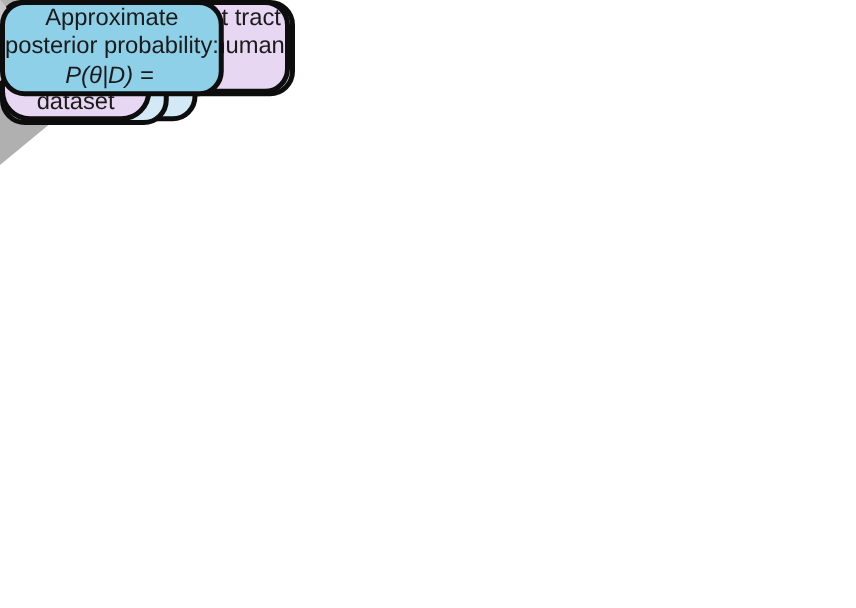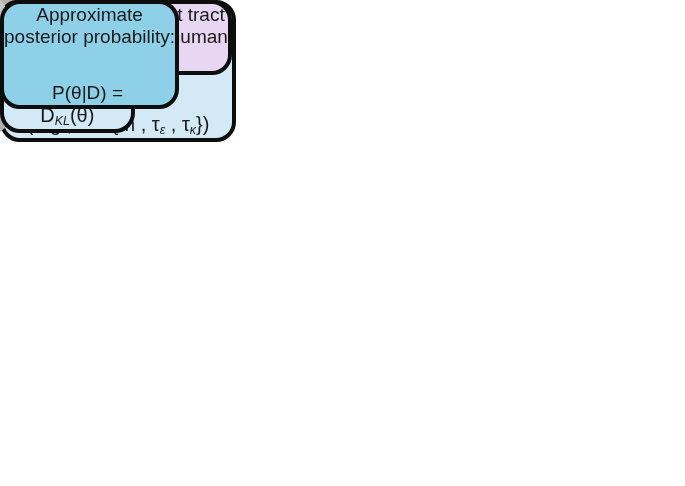--- a/index.html
+++ b/index.html
@@ -5,27 +5,27 @@
   * { margin:0; padding:0; box-sizing:border-box; }
   html,body { background:#ffffff; }
   body { font-family:"Liberation Sans","DejaVu Sans",sans-serif; color:#1a1a1a; }
   #stage {
     position:relative; width:685px; height:486px; background:#ffffff;
     overflow:hidden;
   }
   .node {
     position:absolute; border:4px solid #0d0d0d; border-radius:20px;
     display:flex; flex-direction:column; justify-content:center; align-items:center;
-    text-align:center; font-size:19px; line-height:1.17;gap:32px;
+    text-align:center; font-size:19px; line-height:1.17;
   }
   .pink  { background:#e8d7f2; }
   .blue  { background:#d3eaf6; }
   .cyan  { background:#8fd0e9; }
   .pre { white-space:pre-line; }
-  .it { }
+  .it { font-style:italic; }
   .sub { font-size:0.62em; font-style:italic; vertical-align:-0.28em; letter-spacing:0; }
   .mathline { font-size:20px; margin-top:1px; }
   .arrow { position:absolute; }
   .shaft { position:absolute; }
   .head { position:absolute; width:0; height:0; }
   .arrow-text {
     position:absolute; text-align:center; color:#262626;
   }
   
   #arr-comp .shaft { left:0; top:17; width:149; height:97; background:#b0b0b0; }

